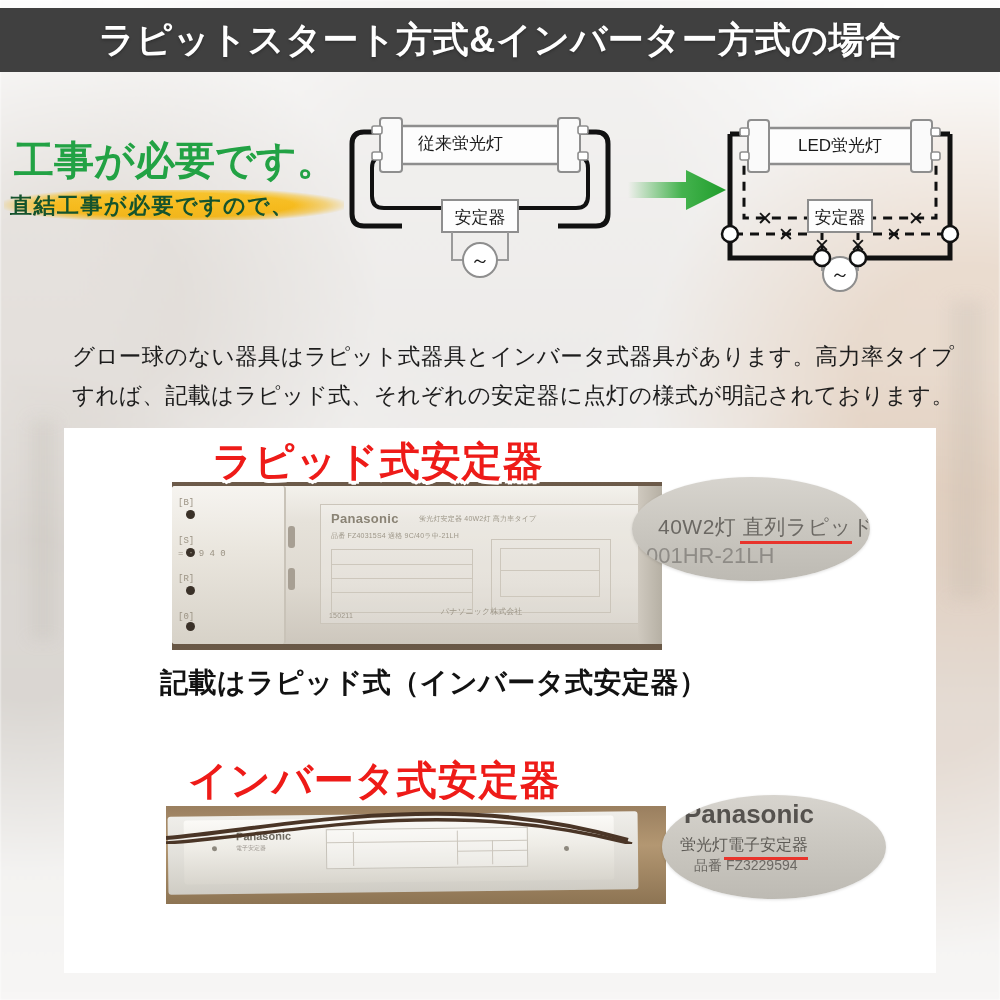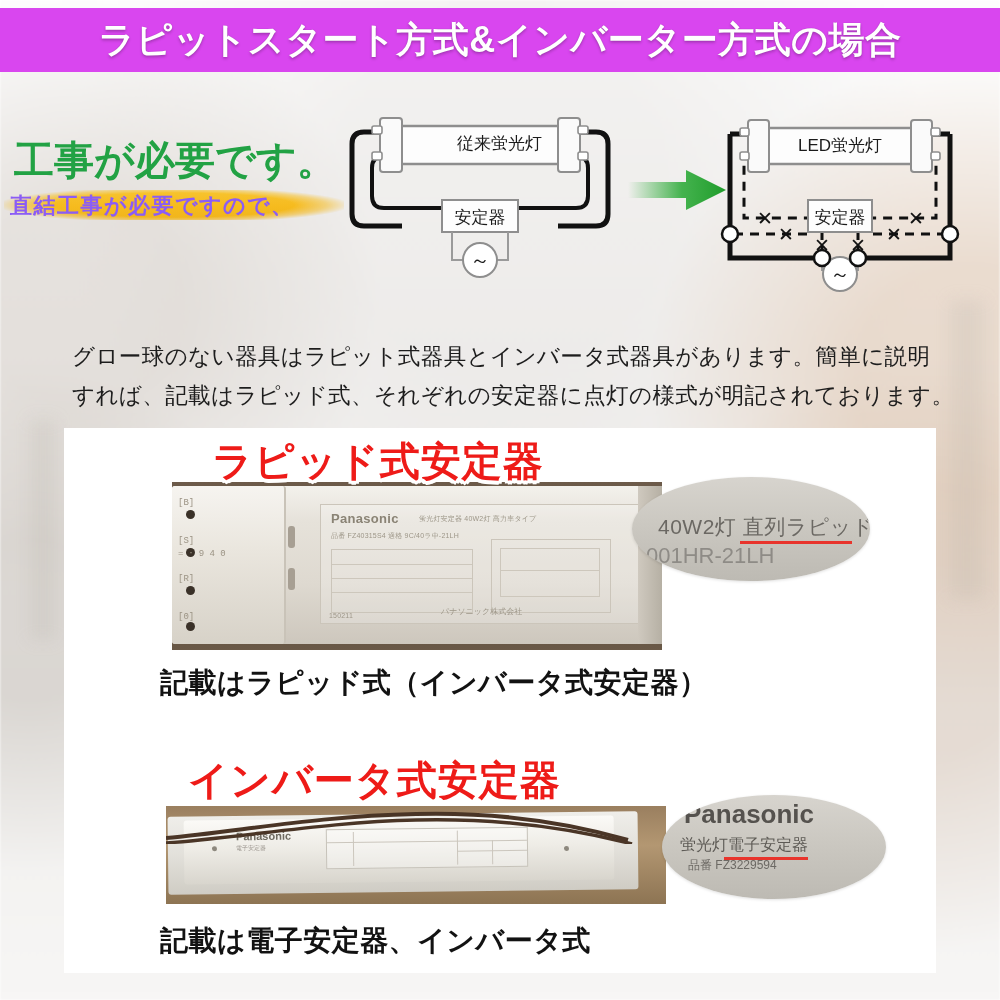--- a/index.html
+++ b/index.html
@@ -20,21 +20,21 @@
       radial-gradient(circle at 92% 66%, rgba(190,150,120,.22) 0 9%, rgba(255,255,255,0) 26%),
       radial-gradient(circle at 50% 20%, rgba(210,205,200,.22) 0 18%, rgba(255,255,255,0) 46%),
       linear-gradient(180deg,#fdfdfd 0%,#f4f3f2 40%,#efeeec 70%,#f7f6f5 100%);
     filter:blur(1px);
   }
   .bg-streak{position:absolute;background:rgba(180,170,160,.18);filter:blur(8px);}
 
   
   .banner{
     position:absolute;left:0;top:8px;width:1000px;height:64px;
-    background:#d946ef;display:flex;align-items:center;justify-content:center;
+    background:#404040;display:flex;align-items:center;justify-content:center;
   }
   .banner-title{
     color:#ffffff;font-size:36px;font-weight:bold;letter-spacing:.5px;
     text-shadow:0 2px 3px rgba(0,0,0,.22),0 0 1px rgba(0,0,0,.25);
     white-space:nowrap;
   }
 
   
   .need-work{
     position:absolute;left:14px;top:133px;width:300px;
@@ -46,21 +46,21 @@
   }
   .marker-line .hl{
     position:absolute;left:0;top:2px;height:30px;width:100%;
     background:linear-gradient(180deg,#f7c430 0%,#f6bb1e 55%,#f0b41c 100%);
     border-radius:2px;
     -webkit-mask-image:radial-gradient(ellipse 52% 60% at 50% 50%,#000 68%,rgba(0,0,0,.55) 86%,rgba(0,0,0,0) 100%);
     mask-image:radial-gradient(ellipse 52% 60% at 50% 50%,#000 68%,rgba(0,0,0,.55) 86%,rgba(0,0,0,0) 100%);
     filter:blur(.3px);
   }
   .marker-line .txt{
-    position:relative;z-index:2;color:#8b5cf6;font-size:22px;font-weight:600;
+    position:relative;z-index:2;color:#14532d;font-size:22px;font-weight:600;
     padding-left:6px;letter-spacing:1.5px;white-space:nowrap;text-align:right;
   }
 
   
   .diagram{position:absolute;}
   .dg-left{left:330px;top:108px;width:300px;height:190px;}
   .dg-right{left:690px;top:108px;width:300px;height:190px;}
   .dg svg{display:block;}
 
   .arrow{position:absolute;left:628px;top:168px;width:100px;height:44px;}
@@ -209,21 +209,21 @@
       <rect x="42" y="44" width="10" height="8" rx="2" fill="#fff" stroke="#8e8e8e" stroke-width="1.6"></rect>
       <rect x="248" y="18" width="10" height="8" rx="2" fill="#fff" stroke="#8e8e8e" stroke-width="1.6"></rect>
       <rect x="248" y="44" width="10" height="8" rx="2" fill="#fff" stroke="#8e8e8e" stroke-width="1.6"></rect>
 
       <rect x="112" y="92" width="76" height="32" fill="#fdfdfd" stroke="#8e8e8e" stroke-width="2"></rect>
 
       <path d="M122 124 V152 H138" stroke="#9a9a9a" stroke-width="2" fill="none"></path>
       <path d="M178 124 V152 H162" stroke="#9a9a9a" stroke-width="2" fill="none"></path>
       <circle cx="150" cy="152" r="17" fill="#fff" stroke="#8e8e8e" stroke-width="2"></circle>
     </svg>
-    <div style="position:absolute;left:88px;top:24px;width:124px;text-align:right;font-size:17px;color:#1b1b1b;">従来蛍光灯</div>
+    <div style="position:absolute;left:88px;top:24px;width:124px;text-align:left;font-size:17px;color:#1b1b1b;">従来蛍光灯</div>
     <div style="position:absolute;left:112px;top:98px;width:76px;text-align:center;font-size:17px;color:#1b1b1b;">安定器</div>
     <div style="position:absolute;left:133px;top:139px;width:34px;text-align:center;font-size:20px;color:#1b1b1b;">～</div>
   </div>
 
   <div class="arrow">
     <svg width="100" height="44" viewBox="0 0 100 44">
       <defs>
         <linearGradient id="ag" x1="0" y1="0" x2="1" y2="0">
           <stop offset="0%" stop-color="#26a832" stop-opacity="0"></stop>
           <stop offset="55%" stop-color="#26a832" stop-opacity=".85"></stop>
@@ -277,21 +277,21 @@
 
     <div style="position:absolute;left:67px;top:99px;font-size:19px;font-weight:bold;color:#111;">✕</div>
     <div style="position:absolute;left:88px;top:115px;font-size:19px;font-weight:bold;color:#111;">✕</div>
     <div style="position:absolute;left:218px;top:99px;font-size:19px;font-weight:bold;color:#111;">✕</div>
     <div style="position:absolute;left:196px;top:115px;font-size:19px;font-weight:bold;color:#111;">✕</div>
     <div style="position:absolute;left:124px;top:126px;font-size:19px;font-weight:bold;color:#111;">✕</div>
     <div style="position:absolute;left:160px;top:126px;font-size:19px;font-weight:bold;color:#111;">✕</div>
   </div>
 
   <div class="body-para">
-    <span class="ln">グロー球のない器具はラピット式器具とインバータ式器具があります。簡単に説明</span>
+    <span class="ln">グロー球のない器具はラピット式器具とインバータ式器具があります。高力率タイプ</span>
     <span class="ln">すれば、記載はラピッド式、それぞれの安定器に点灯の様式が明記されております。</span>
   </div>
 
   <div class="card"></div>
 
   <div class="photo photo-1">
     <div class="p1-bg"></div>
     <div class="p1-unit"></div>
     <div class="p1-capL">
       <div class="p1-screw" style="top:24px;"></div>
@@ -356,20 +356,19 @@
     <svg class="p2-wire" viewBox="0 0 470 34">
       <path d="M0 28 C70 22 150 6 250 4 C330 2 400 12 462 30" stroke="#4a3526" stroke-width="4" fill="none"></path>
       <path d="M0 33 C80 27 160 12 250 10 C335 8 405 18 466 34" stroke="#4a3526" stroke-width="3.4" fill="none"></path>
     </svg>
   </div>
 
   <div class="oval oval-2">
     <div class="ov-txt" style="left:22px;top:4px;font-size:26px;font-weight:bold;color:#55524e;">Panasonic</div>
     <div class="ov-txt" style="left:18px;top:40px;font-size:16px;color:#5d5a55;">蛍光灯電子安定器</div>
     <div class="ov-under" style="left:62px;top:62px;width:84px;"></div>
-    <div class="ov-txt" style="left:26px;top:62px;font-size:12px;color:#6c6964;">品番 FZ3229594</div>
+    <div class="ov-txt" style="left:32px;top:62px;font-size:14px;color:#6c6964;">品番 FZ3229594</div>
     <div class="ov-txt" style="left:18px;top:100px;font-size:13px;color:#8b8884;text-decoration:underline;">適合 FSX32HF</div>
   </div>
 
   <div class="red-head red-head-2">インバータ式安定器</div>
-  <div class="caption caption-2">記載は電子安定器、インバータ式</div>
 
 </div>
 
 </body></html>

